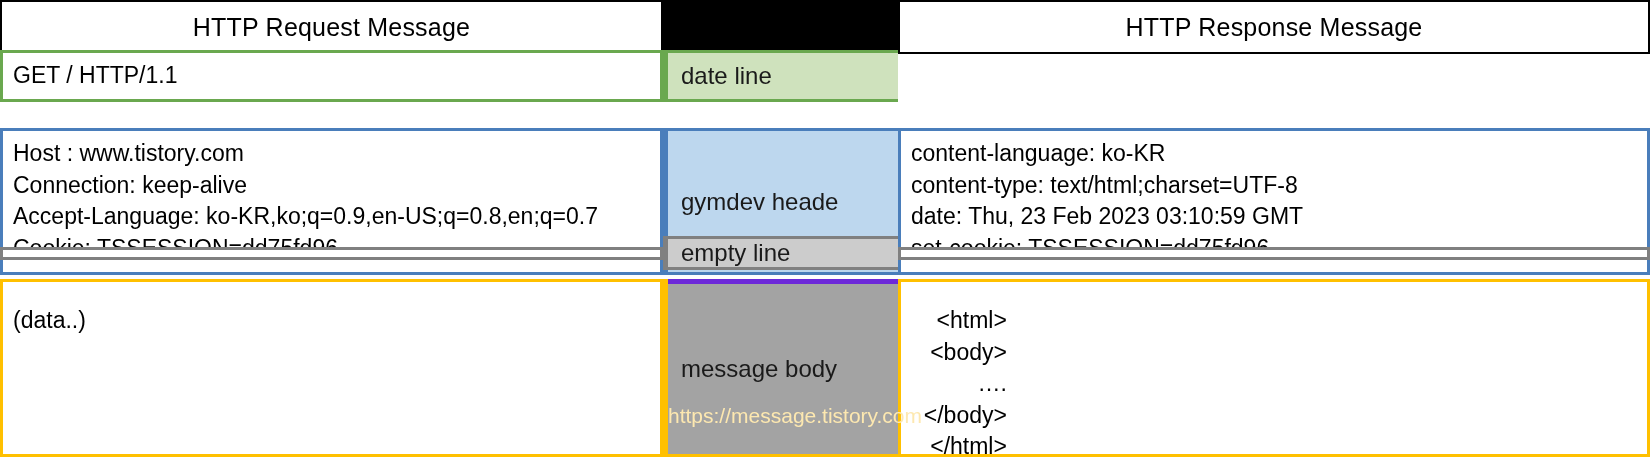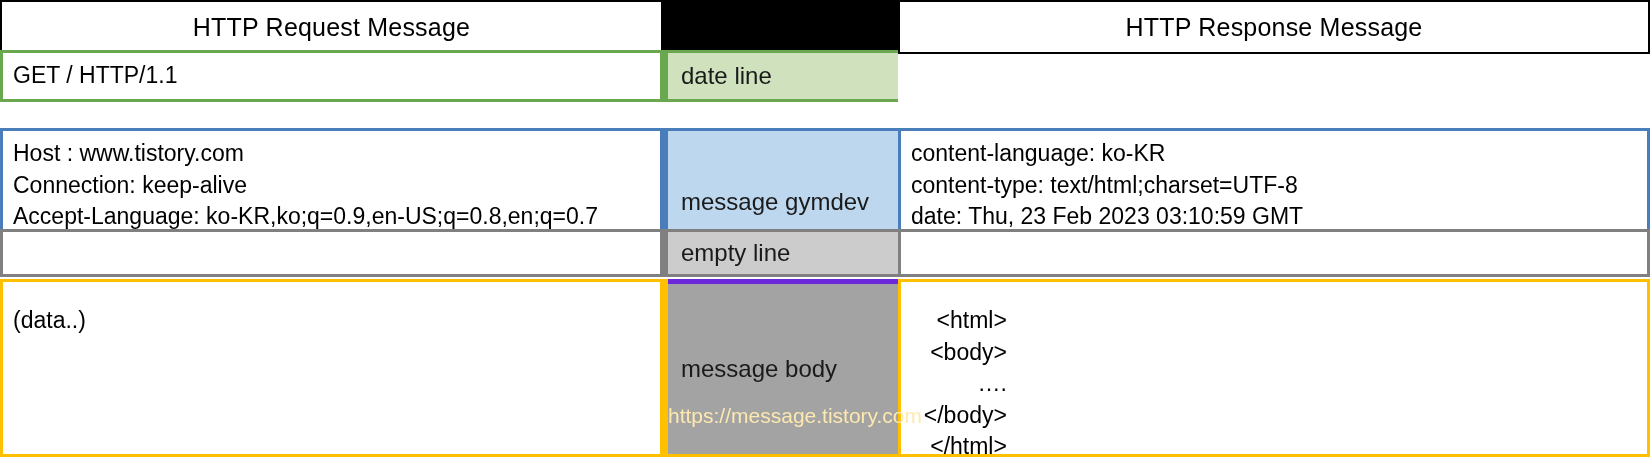--- a/index.html
+++ b/index.html
@@ -92,21 +92,21 @@
   .r-start .label-cell { border-top: 3px solid #6aa84f; border-bottom: 3px solid #6aa84f;
                          background: #cfe2bd; }
 
   
   .r-header { top: 128px; height: 147px; }
   .r-header .side-cell  { border: 3px solid #4a7ebb; }
   .r-header .label-cell { border-top: 3px solid #4a7ebb; border-bottom: 3px solid #4a7ebb;
                           background: #bdd7ee; }
 
   
-  .r-empty { top: 229px; height: 48px; }
+  .r-empty { top: 229px; height: 48px; align-items: center; }
   .r-empty .side-cell  { border: 3px solid #808080; }
   .r-empty .label-cell { border-top: 3px solid #808080; border-bottom: 3px solid #808080;
                          background: #cccccc; }
 
   
   .r-body { top: 279px; height: 178px; }
   .r-body .side-cell  { border: 3px solid #ffc000; }
   .r-body .label-cell { border-top: 5px solid #6d28d9; border-bottom: 3px solid #ffc000;
                         background: #a3a3a3; }
 
@@ -183,21 +183,21 @@
       <div class="cell side-cell">
         <pre class="body-pre">Host : www.tistory.com
 Connection: keep-alive
 Accept-Language: ko-KR,ko;q=0.9,en-US;q=0.8,en;q=0.7
 Cookie: TSSESSION=dd75fd96…</pre>
       </div>
     </div>
     <div class="col-mid">
       <div class="accent-bar"></div>
       <div class="cell label-cell">
-        <span class="label-text">message gymdev</span>
+        <span class="label-text">gymdev heade</span>
       </div>
     </div>
     <div class="col-right">
       <div class="cell side-cell">
         <pre class="body-pre">content-language: ko-KR
 content-type: text/html;charset=UTF-8
 date: Thu, 23 Feb 2023 03:10:59 GMT
 set-cookie: TSSESSION=dd75fd96…</pre>
       </div>
     </div>

